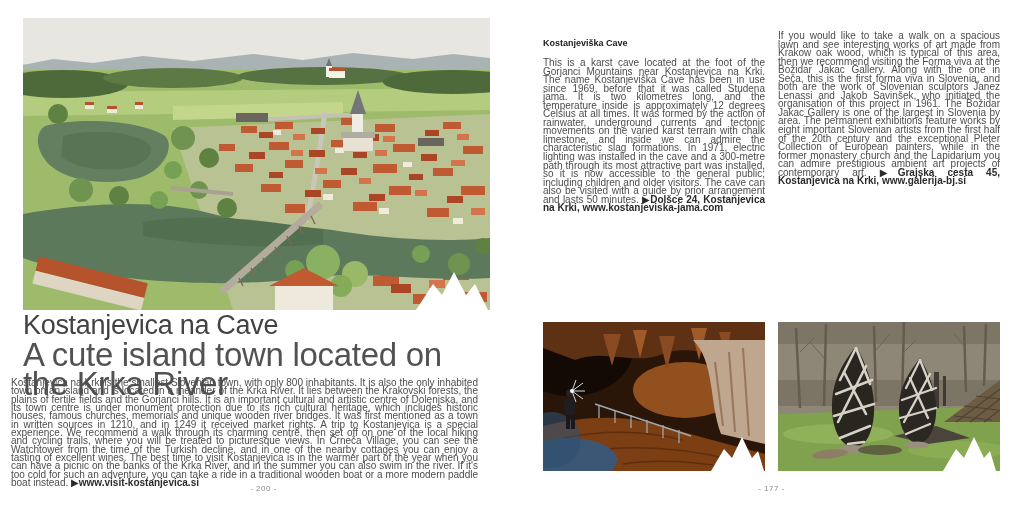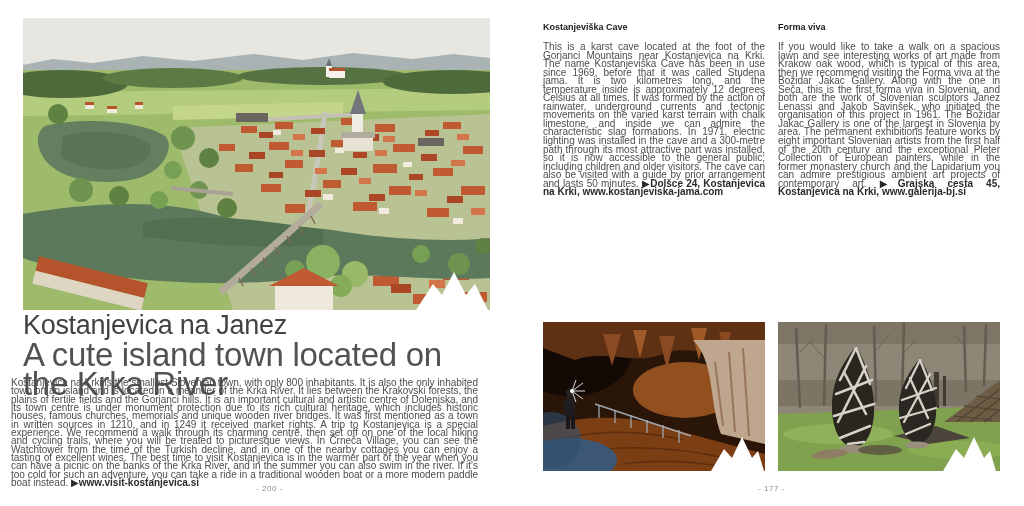--- a/index.html
+++ b/index.html
@@ -20,25 +20,25 @@
 
   .body-copy{
     font-size:10px;line-height:8.35px;color:#4c4c4e;text-align:justify;
   }
   #left-body{position:absolute;left:11px;top:369px;width:467px;}
   .addr{font-weight:bold;color:#2a2a2c;}
 
   .col{position:absolute;top:22px;width:222px;}
   #col-cave{left:543px;}
   #col-forma{left:778px;}
-  .col h3{margin:0 0 4px 0;font-size:9px;line-height:11px;color:#1c1c1a;font-weight:bold;}
+  .col h3{margin:16px 0 4px 0;font-size:9px;line-height:11px;color:#1c1c1a;font-weight:bold;}
   .col .body-copy{line-height:8.55px;}
 
   .pagenum{position:absolute;font-size:8px;color:#8a8a8c;text-align:center;letter-spacing:0.5px;}
-  #pagenum-left{left:36px;top:484px;width:467px;}
+  #pagenum-left{left:30px;top:484px;width:467px;}
   #pagenum-right{left:543px;top:484px;width:457px;}
 </style>
 </head>
 <body>
 
 <div class="photo" id="main-photo">
   <svg viewBox="0 0 467 292" preserveAspectRatio="none">
 
     <rect x="0" y="0" width="467" height="46" fill="#e8e6e1"></rect>
 
@@ -193,35 +193,34 @@
     </g>
 
     <polygon points="246,268 316,268 281,250" fill="#bf5a33"></polygon>
     <rect x="252" y="268" width="58" height="24" fill="#efe9db"></rect>
 
     <polygon points="393,292 410,266 419,277 431,254 443,277 452,266 465,292" fill="#ffffff"></polygon>
   </svg>
 </div>
 
 <div class="title-block">
-  <div class="title-line1">Kostanjevica na Janez</div>
+  <div class="title-line1">Kostanjevica na Cave</div>
   <div class="title-line2">A cute island town located on the Krka River</div>
 </div>
 
 <p class="body-copy" id="left-body"><span>Kostanjevica na Krki is the smallest Slovenian town, with only 800 inhabitants. It is also the only inhabited town on an island and is located in a meander of the Krka River. It lies between the Krakovski forests, the plains of fertile fields and the Gorjanci hills. It is an important cultural and artistic centre of Dolenjska, and its town centre is under monument protection due to its rich cultural heritage, which includes historic houses, famous churches, memorials and unique wooden river bridges. It was first mentioned as a town in written sources in 1210, and in 1249 it received market rights. A trip to Kostanjevica is a special experience. We recommend a walk through its charming centre, then set off on one of the local hiking and cycling trails, where you will be treated to picturesque views. In Črneča Village, you can see the Watchtower from the time of the Turkish decline, and in one of the nearby cottages you can enjoy a tasting of excellent wines. The best time to visit Kostanjevica is in the warmer part of the year when you can have a picnic on the banks of the Krka River, and in the summer you can also swim in the river. If it's too cold for such an adventure, you can take a ride in a traditional wooden boat or a more modern paddle boat instead. </span><b class="addr">▶www.visit-kostanjevica.si</b></p>
 
 <div class="pagenum" id="pagenum-left">- 200 -</div>
 
 <div class="col" id="col-cave">
   <h3>Kostanjeviška Cave</h3>
   <p class="body-copy"><span>This is a karst cave located at the foot of the Gorjanci Mountains near Kostanjevica na Krki. The name Kostanjeviška Cave has been in use since 1969, before that it was called Studena jama. It is two kilometres long, and the temperature inside is approximately 12 degrees Celsius at all times. It was formed by the action of rainwater, underground currents and tectonic movements on the varied karst terrain with chalk limestone, and inside we can admire the characteristic slag formations. In 1971, electric lighting was installed in the cave and a 300-metre path through its most attractive part was installed, so it is now accessible to the general public; including children and older visitors. The cave can also be visited with a guide by prior arrangement and lasts 50 minutes. </span><b class="addr">▶Dolšce 24, Kostanjevica na Krki, www.kostanjeviska-jama.com</b></p>
 </div>
 
 <div class="col" id="col-forma">
-  <h3>Forma viva</h3>
   <p class="body-copy"><span>If you would like to take a walk on a spacious lawn and see interesting works of art made from Krakow oak wood, which is typical of this area, then we recommend visiting the Forma viva at the Božidar Jakac Gallery. Along with the one in Seča, this is the first forma viva in Slovenia, and both are the work of Slovenian sculptors Janez Lenassi and Jakob Savinšek, who initiated the organisation of this project in 1961. The Božidar Jakac Gallery is one of the largest in Slovenia by area. The permanent exhibitions feature works by eight important Slovenian artists from the first half of the 20th century and the exceptional Pleter Collection of European painters, while in the former monastery church and the Lapidarium you can admire prestigious ambient art projects of contemporary art. </span><b class="addr">▶Grajska cesta 45, Kostanjevica na Krki, www.galerija-bj.si</b></p>
 </div>
 
 <div class="photo" id="cave-photo">
   <svg viewBox="0 0 222 149" preserveAspectRatio="none">
     <rect width="222" height="149" fill="#2a1509"></rect>
     <ellipse cx="28" cy="28" rx="62" ry="46" fill="#140a05"></ellipse>
     <path d="M0,0 H222 V30 C180,42 150,20 120,32 C90,44 62,26 32,38 L0,26 Z" fill="#5e3114"></path>
     <ellipse cx="142" cy="68" rx="52" ry="28" fill="#93501f"></ellipse>
 

